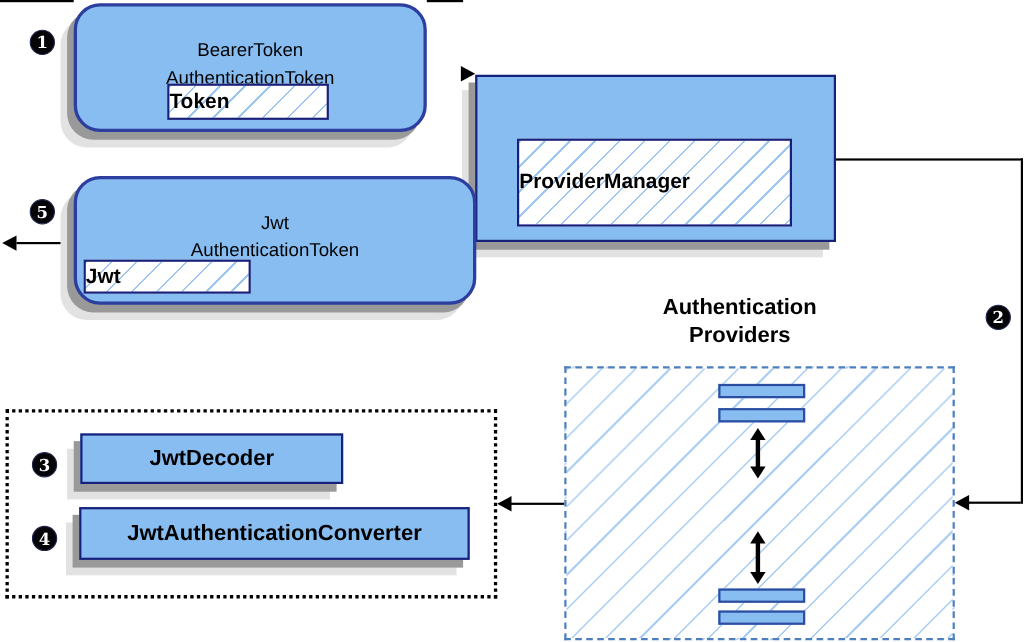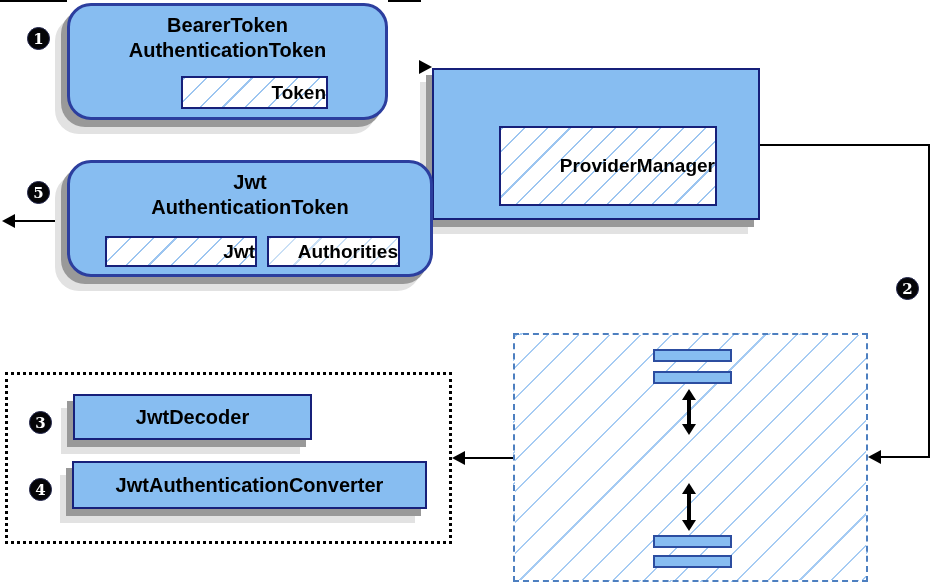--- a/index.html
+++ b/index.html
@@ -7,27 +7,27 @@
     position:relative;width:932px;height:584px;background:#ffffff;overflow:hidden;
     font-family:"Liberation Sans","DejaVu Sans",sans-serif;color:#000;
   }
   
   .box-blue{
     position:absolute;box-sizing:border-box;
     background:#87BDF1;border:2px solid #17207A;
     box-shadow:-6px 7px 0 #999999,-12px 14px 0 #e2e2e2;
   }
   .rounded{border-radius:24px;border-color:#2C3E9E;border-width:3px;}
-  .titles{position:absolute;left:0;right:0;text-align:center;font-weight:bold;font-size:20px;line-height:25px;}
+  .titles{position:absolute;left:0;right:0;text-align:center;font-weight:normal;font-size:17px;line-height:25px;margin-top:20px;}
   .center-label{display:flex;align-items:center;justify-content:center;font-weight:bold;font-size:20px;}
   .hatched{
     position:absolute;box-sizing:border-box;border:2px solid #17207A;
     background:#ffffff;
     background-image:repeating-linear-gradient(135deg,#9CC5F0 0,#9CC5F0 1.5px,transparent 1.5px,transparent 16px);
-    display:flex;align-items:center;justify-content:flex-end;font-weight:bold;font-size:19px;margin-left:29px;
+    display:flex;align-items:center;justify-content:flex-start;font-weight:bold;font-size:19px;
   }
   .hatched.light{background-image:repeating-linear-gradient(135deg,#C9DFF5 0,#C9DFF5 1.5px,transparent 1.5px,transparent 18px);}
   .dashed-group{
     position:absolute;box-sizing:border-box;border:2px dashed #4D7FC0;
     background:#ffffff;
     background-image:repeating-linear-gradient(135deg,#A5CBF3 0,#A5CBF3 1.5px,transparent 1.5px,transparent 22px);
   }
   .dotted-group{position:absolute;box-sizing:border-box;border:3px dotted #000000;background:transparent;}
   .bar{position:absolute;box-sizing:border-box;background:#87BDF1;border:2px solid #2C4DA0;}
   
@@ -71,38 +71,39 @@
     <div class="titles" style="top:7px">
       <div>BearerToken</div>
       <div>AuthenticationToken</div>
     </div>
     <div class="hatched" style="left:82px;top:70px;width:147px;height:33px">
       <span>Token</span>
     </div>
   </div>
 
   <div class="box-blue" style="left:432px;top:68px;width:328px;height:152px">
-    <div class="hatched" style="left:36px;top:56px;width:218px;height:80px">
+    <div class="hatched" style="left:36px;top:56px;width:250px;height:80px">
       <span>ProviderManager</span>
     </div>
   </div>
 
   <div class="box-blue rounded" style="left:67px;top:160px;width:366px;height:117px">
     <div class="titles" style="top:7px">
       <div>Jwt</div>
       <div>AuthenticationToken</div>
     </div>
     <div class="hatched" style="left:6px;top:73px;width:152px;height:31px">
       <span>Jwt</span>
     </div>
-    <div class="hatched light" style="left:168px;top:73px;width:133px;height:31px">
-      <span>Authorities</span>
-    </div>
   </div>
 
+  <div class="group-label" style="left:540px;top:266px;width:265px">
+    <div>Authentication</div>
+    <div>Providers</div>
+  </div>
 
   <div class="dashed-group" style="left:513px;top:333px;width:355px;height:249px"></div>
 
   <div class="bar" style="left:653px;top:349px;width:79px;height:13px"></div>
   <div class="bar" style="left:653px;top:371px;width:79px;height:13px"></div>
 
   <div class="tri tri-up" style="left:682px;top:389px"></div>
   <div class="vline" style="left:687px;top:398px;width:4px;height:28px"></div>
   <div class="tri tri-down" style="left:682px;top:424px"></div>
 

